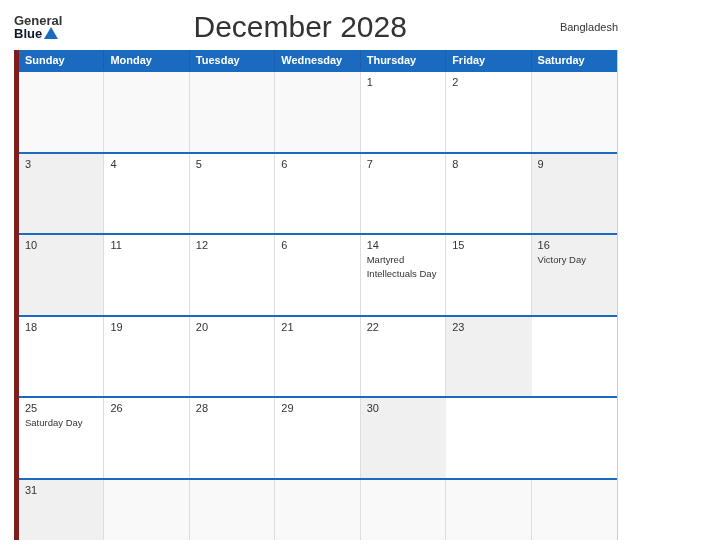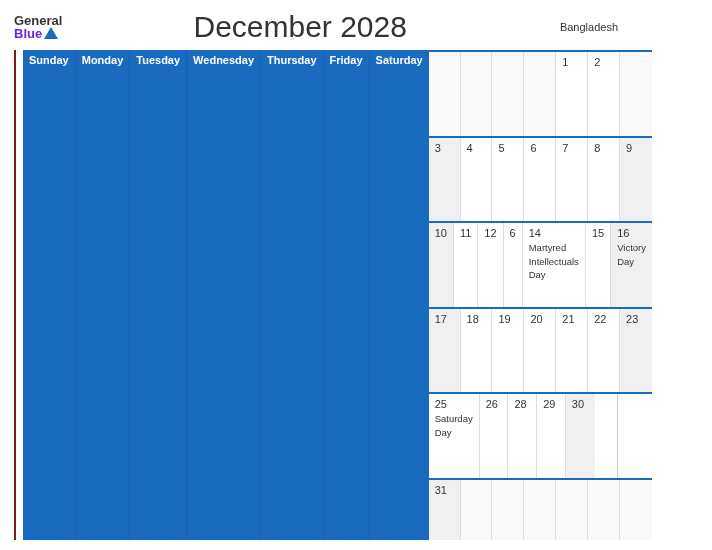--- a/index.html
+++ b/index.html
@@ -29,21 +29,21 @@
       line-height: 1;
     }
     .logo-general {
       font-size: 13px;
       font-weight: bold;
       color: #333;
     }
     .logo-blue {
       font-size: 13px;
       font-weight: bold;
-      color: #6d28d9;
+      color: #0f172a;
       display: flex;
       align-items: center;
     }
     .logo-triangle {
       width: 0;
       height: 0;
       border-left: 7px solid transparent;
       border-right: 7px solid transparent;
       border-bottom: 12px solid #1a6bbf;
       margin-left: 2px;
@@ -58,24 +58,23 @@
     }
     .country {
       font-size: 11px;
       color: #333;
       text-align: right;
       min-width: 80px;
     }
     .calendar {
       flex: 1;
       display: flex;
-      flex-direction: row;
-      border-left: 2px solid #7f1d1d;
+      flex-direction: column;
+      border-left: 5px solid #7f1d1d;
       border-right: 1px solid #ccc;
-      padding-left: 7px;
     }
     .cal-header {
       display: grid;
       grid-template-columns: repeat(7, 1fr);
       background: #1a6bbf;
     }
     .cal-header-cell {
       color: #fff;
       font-size: 11px;
       padding: 4px 6px;
@@ -217,23 +216,20 @@
           <div class="cal-cell">
             <span class="day-num">6</span>
           </div>
           <div class="cal-cell"><span class="day-num">14</span><span class="event-text">Martyred Intellectuals Day</span></div>
           <div class="cal-cell">
             <span class="day-num">15</span>
           </div>
           <div class="cal-cell weekend"><span class="day-num">16</span><span class="event-text">Victory Day</span></div>
         </div>
         <div class="cal-week">
-          <div class="cal-cell weekend">
-            <span class="day-num">17</span>
-          </div>
           <div class="cal-cell">
             <span class="day-num">18</span>
           </div>
           <div class="cal-cell">
             <span class="day-num">19</span>
           </div>
           <div class="cal-cell">
             <span class="day-num">20</span>
           </div>
           <div class="cal-cell">

